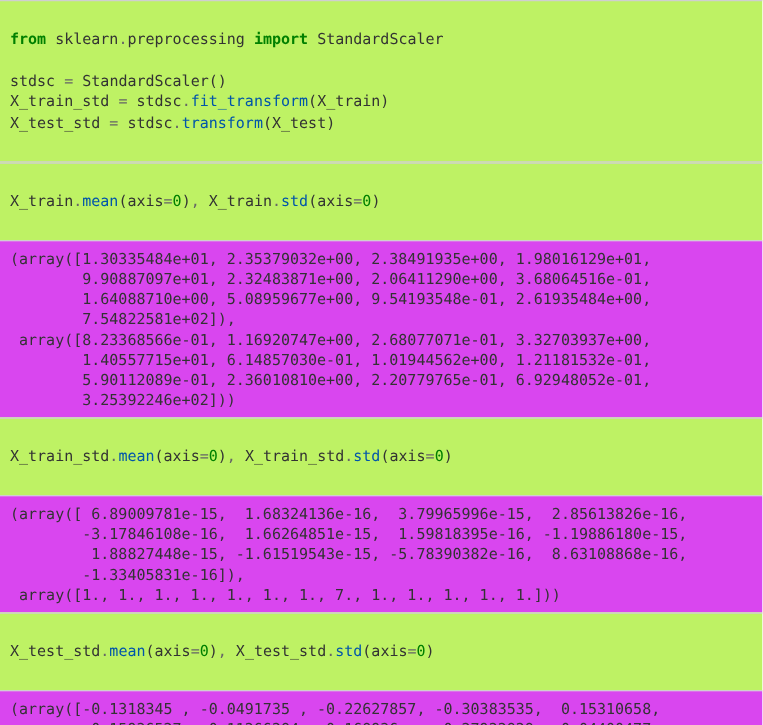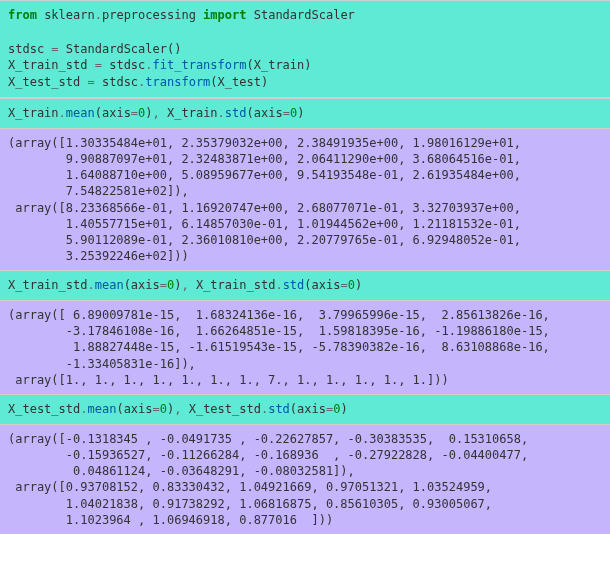--- a/index.html
+++ b/index.html
@@ -5,31 +5,31 @@
   html, body {
     margin: 0;
     padding: 0;
     font-family: "DejaVu Sans Mono", Consolas, "Courier New", monospace;
     font-size: 12px;
     background: #ffffff;
     color: #333333;
     width: 610px;
   }
   .cell-input {
-    background: #5eead4;
+    background: #bef264;
     border: 1px solid #cfcfcf;
     border-left: none;
     border-right: none;
-    padding: 6px 8px;
+    padding: 22px 8px;
     white-space: pre;
     line-height: 1.4;
     overflow: hidden;
   }
   .cell-output {
-    background: #c4b5fd;
+    background: #d946ef;
     padding: 6px 8px;
     white-space: pre;
     line-height: 1.35;
     overflow: hidden;
   }
   
   .kw  { color: #008000; font-weight: bold; }   
   .nm  { color: #333333; }                      
   .fn  { color: #0055aa; }                      
   .op  { color: #666666; }                      

